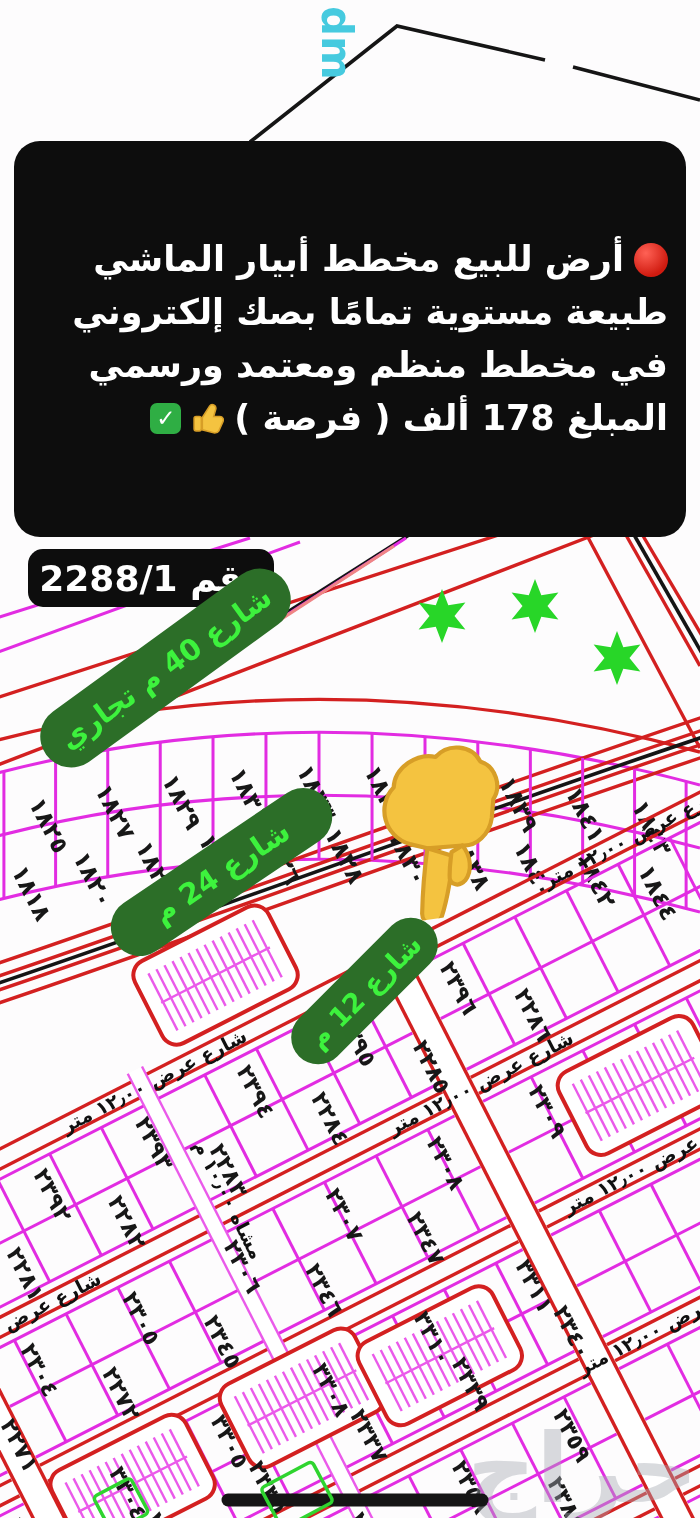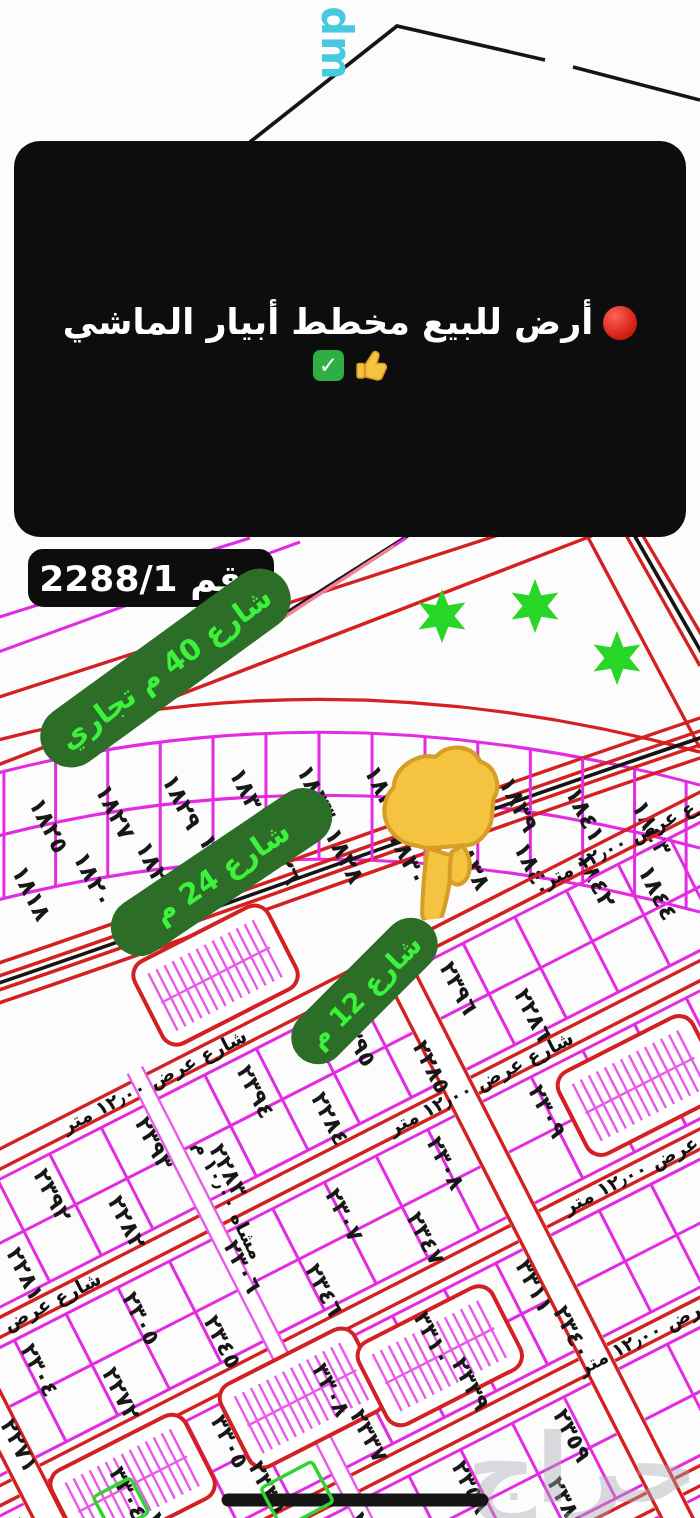--- a/index.html
+++ b/index.html
@@ -11,21 +11,21 @@
   .road{stroke:#d32020;stroke-width:3.4;fill:none;}
   .roadthick{stroke:#d32020;stroke-width:4;fill:none;}
   .blackline{stroke:#151515;stroke-width:3.6;fill:none;}
   .salmon{stroke:#ef8585;stroke-width:3;fill:none;}
   .num{fill:#171717;font-weight:700;font-family:"DejaVu Sans",sans-serif;}
   .anno{fill:#101010;font-weight:700;font-family:"DejaVu Sans",sans-serif;}
   .wm{fill:#a7abb3;opacity:.42;font-weight:700;}
   .cyantxt{fill:#46cadf;font-weight:700;}
   .banner{position:absolute;left:14px;top:141px;width:672px;height:396px;background:#0d0d0d;
           border-radius:26px;z-index:3;color:#fff;display:flex;flex-direction:column;
-          justify-content:center;padding:6px 18px;box-sizing:border-box;}
+          justify-content:center;padding:6px 18px;box-sizing:border-box;align-items:flex-end;}
   .bline{direction:rtl;text-align:center;font-size:35px;font-weight:700;line-height:53px;
          display:flex;align-items:center;justify-content:center;gap:10px;white-space:nowrap;}
   .dot{width:34px;height:34px;border-radius:50%;flex:0 0 auto;
        background:radial-gradient(circle at 35% 30%,#ff6155,#d01b10 70%);}
   .chk{width:31px;height:31px;background:#2fae44;border-radius:7px;color:#fff;
        display:inline-flex;align-items:center;justify-content:center;font-size:23px;flex:0 0 auto;}
   .thumb{width:33px;height:33px;flex:0 0 auto;}
   .badge{position:absolute;left:28px;top:549px;width:246px;height:58px;background:#0d0d0d;
          border-radius:15px;z-index:4;color:#fff;display:flex;align-items:center;justify-content:center;
          font-size:36px;font-weight:700;direction:rtl;}
@@ -421,20 +421,27 @@
     <path d="M 573,67 L 700,100" class="blackline"></path>
     <text x="322" y="6" font-size="42" class="cyantxt" transform="rotate(90 322 6)">dm</text>
   </svg>
 
   <div class="banner">
     <div class="bline">
       <span class="dot"></span>
       <span>أرض للبيع مخطط أبيار الماشي</span>
     </div>
     <div class="bline">
+      <span>طبيعة مستوية تمامًا بصك إلكتروني</span>
+    </div>
+    <div class="bline">
+      <span>في مخطط منظم ومعتمد ورسمي</span>
+    </div>
+    <div class="bline">
+      <span>المبلغ 178 ألف ( فرصة )</span>
       <svg class="thumb" viewBox="0 0 32 32">
         <g fill="#f4c340" stroke="#d79e27" stroke-width="1.5">
           <rect x="3" y="14" width="7" height="14" rx="2"></rect>
           <path d="M11,27 V15 l7,-11 c2,-3 7,-1 6,3 l-2,7 h6 c3,0 4,3 3,5 l-4,9 c-1,2 -2,2 -4,2 z"></path>
         </g>
       </svg>
       <span class="chk">✓</span>
     </div>
   </div>
 

